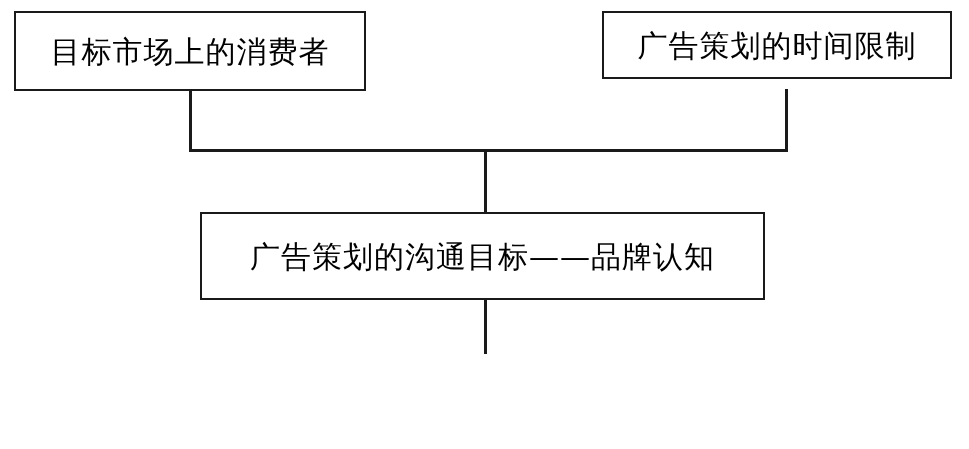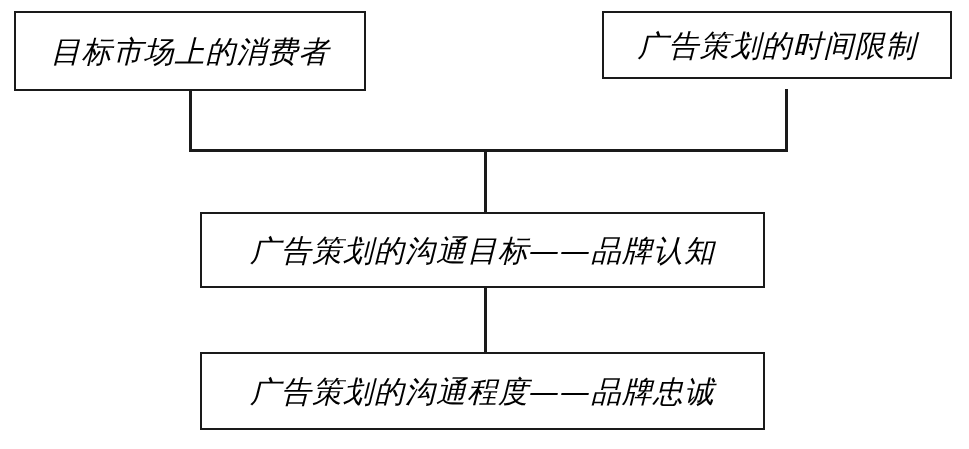--- a/index.html
+++ b/index.html
@@ -29,26 +29,25 @@
     z-index: 3;
   }
   .node .node-label {
     font-family: "DejaVu Serif", "Liberation Serif", serif;
     font-size: 30px;
     line-height: 1.1;
     color: #000000;
     letter-spacing: 1px;
     white-space: nowrap;
     text-align: center;
-    font-style: italic;
   }
   
   #node-consumers   { left: 14px;  top: 11px;  width: 352px; height: 80px; }
   #node-timelimit   { left: 602px; top: 11px;  width: 350px; height: 68px; }
-  #node-goal        { left: 200px; top: 212px; width: 565px; height: 76px; }
+  #node-goal        { left: 200px; top: 212px; width: 565px; height: 88px; }
   #node-degree      { left: 200px; top: 352px; width: 565px; height: 78px; }
 
   
   .conn {
     position: absolute;
     background: #1a1a1a;
     z-index: 1;
   }
   .conn.v { width: 3px; }
   .conn.h { height: 3px; }
@@ -75,17 +74,14 @@
   </div>
 
   <div class="node" id="node-timelimit">
     <span class="node-label">广告策划的时间限制</span>
   </div>
 
   <div class="node" id="node-goal">
     <span class="node-label">广告策划的沟通目标——品牌认知</span>
   </div>
 
-  <div class="node" id="node-degree">
-    <span class="node-label">广告策划的沟通程度——品牌忠诚</span>
-  </div>
 
 </div>
 
 </body></html>

